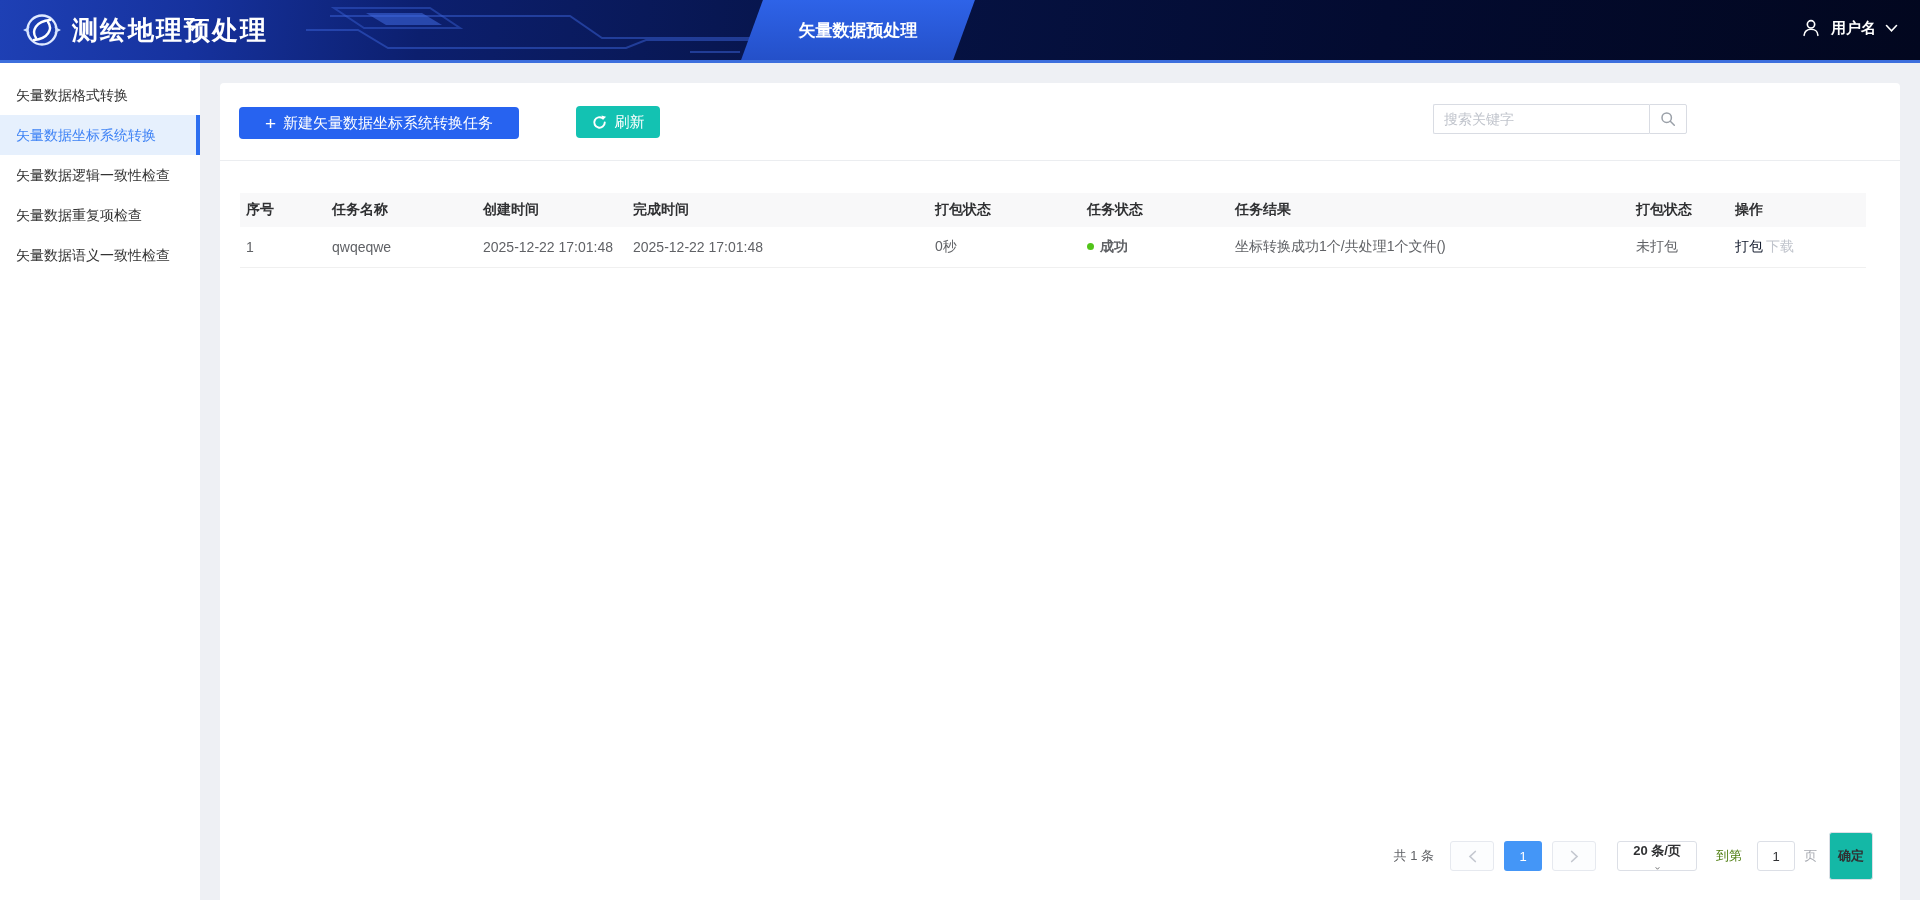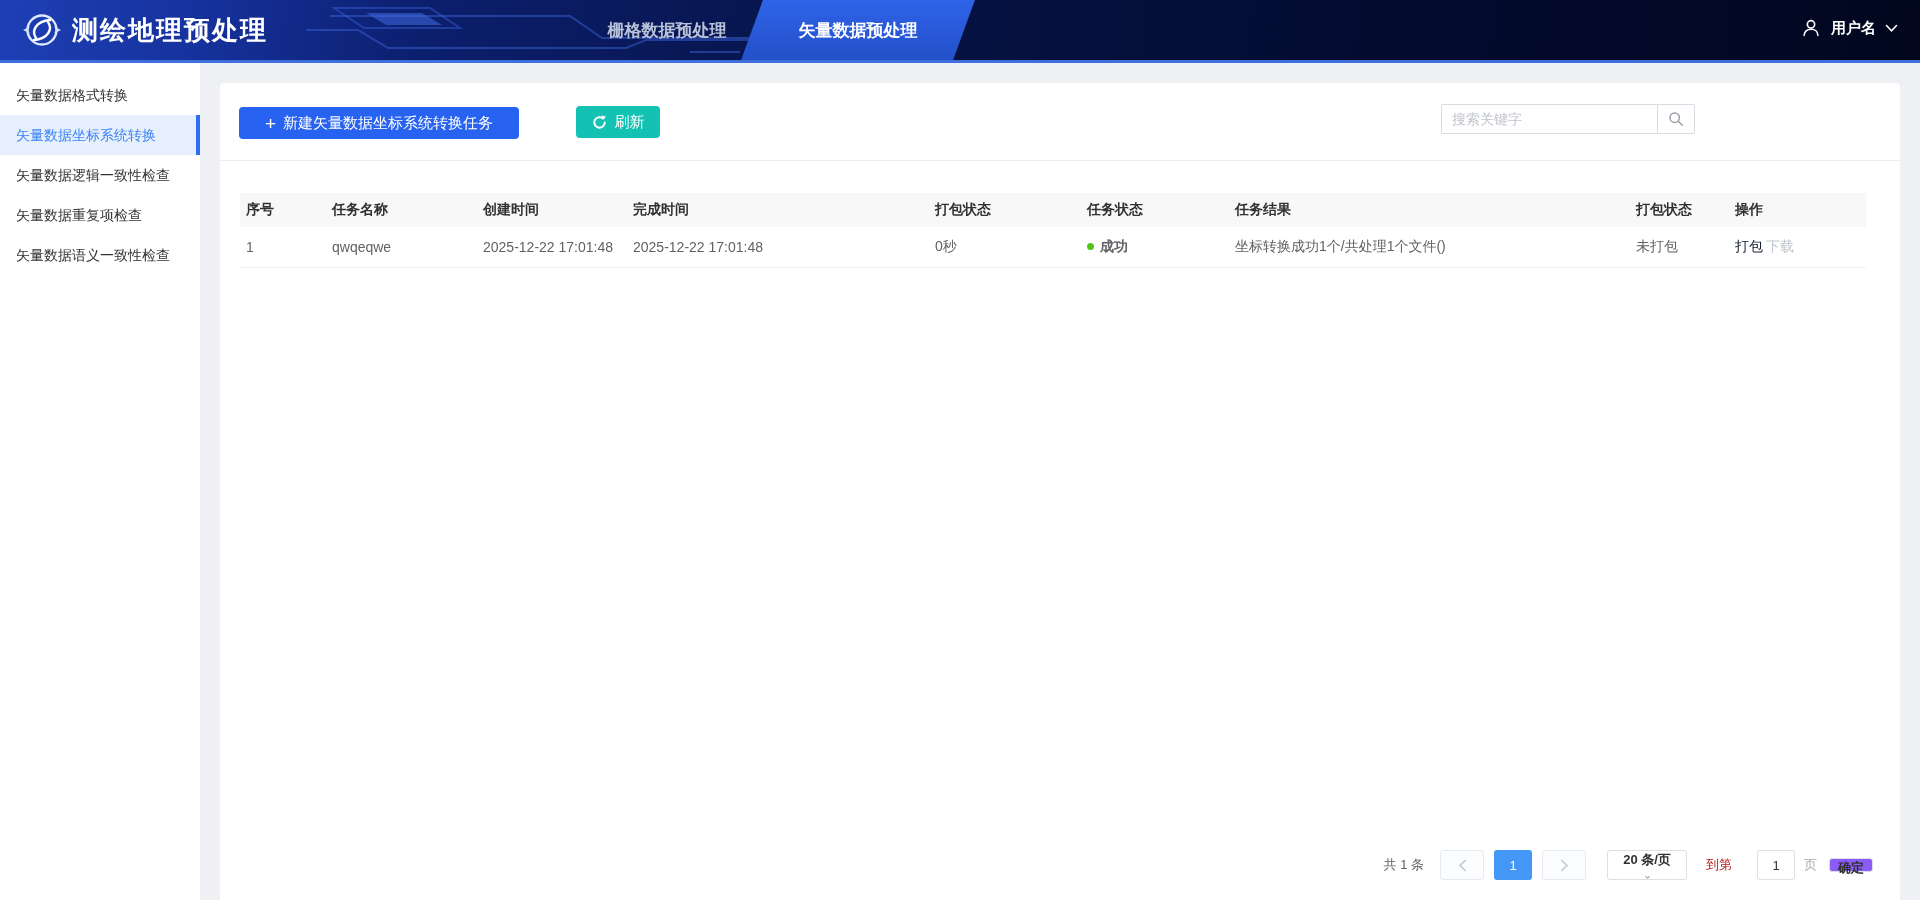--- a/index.html
+++ b/index.html
@@ -35,21 +35,21 @@
   .panel { position:relative; background:#ffffff; border-radius:4px 4px 0 0; width:100%; height:100%; }
 
   .toolbar { position:relative; padding:23px 20px 22px 19px; border-bottom:1px solid #ebedf0; height:78px; }
   .btn { display:inline-flex; align-items:center; justify-content:center; height:32px; border:none;
     border-radius:4px; color:#ffffff; font-size:15px; cursor:pointer; font-family:inherit; }
   .btn-primary { background:#2763f0; width:280px; margin-right:22px; }
   .btn-refresh { background:#13c2b2; width:84px;margin-left:31px; }
   .btn .ico { margin-right:7px; display:inline-flex; align-items:center; }
   .plus-glyph { font-size:19px; font-weight:400; line-height:1; }
 
-  .search-group { position:absolute; top:21px; right:205px; display:flex;padding-left:16px; }
+  .search-group { position:absolute; top:21px; right:213px; display:flex;padding-left:16px; }
   .search-input { width:216px; height:30px; border:1px solid #d9dce3; border-right:none; border-radius:2px 0 0 2px;
     padding:0 10px; font-size:14px; color:#333; outline:none; font-family:inherit; }
   .search-input::placeholder { color:#c0c4cc; }
   .search-btn { width:38px; height:30px; border:1px solid #d9dce3; border-radius:0 2px 2px 0; background:#ffffff;
     display:flex; align-items:center; justify-content:center; cursor:pointer; }
 
   
   .task-table { margin:32px 0 0 20px; width:1626px; border-collapse:collapse; table-layout:fixed; }
   .task-table th { background:#f8f8f9; height:34px; text-align:left; font-size:14px; font-weight:bold;
     color:#303133; padding:0 0 0 6px; white-space:nowrap; }
@@ -65,25 +65,25 @@
   
   .pagination { position:absolute; right:27px; bottom:20px; display:flex; align-items:center; font-size:13px; color:#606266; }
   .pg-total { margin-right:16px; }
   .pg-btn { width:44px; height:30px; border:1px solid #e6e9ef; border-radius:3px; background:#fcfdfe;
     display:flex; align-items:center; justify-content:center; color:#c4c8d0; font-size:14px; cursor:pointer; margin-right:10px; }
   .pg-page { width:38px; height:30px; border-radius:3px; background:#4496f7; color:#ffffff;
     display:flex; align-items:center; justify-content:center; font-size:13px; cursor:pointer; margin-right:10px; }
   .pg-next { margin-right:21px; }
   .pg-select { width:80px; height:30px; border:1px solid #dcdfe6; border-radius:3px; background:#fff;
     display:flex; align-items:center; justify-content:center; gap:7px; color:#303133; font-weight:600; cursor:pointer; margin-right:19px;flex-direction:column; }
-  .pg-goto-label { color:#b91c1c; margin-right:25px; }
+  .pg-goto-label { color:#4d7c0f; margin-right:15px; }
   .pg-goto-input { width:38px; height:30px; border:1px solid #dcdfe6; border-radius:3px; text-align:center;
     font-size:13px; color:#303133; outline:none; margin-right:9px; font-family:inherit; }
   .pg-goto-suffix { color:#a8abb2; margin-right:12px; }
-  .pg-confirm { width:44px; height:14px; border:1px solid #dcdfe6; border-radius:3px; background:#8b5cf6;
+  .pg-confirm { width:44px; height:48px; border:1px solid #dcdfe6; border-radius:3px; background:#14b8a6;
     color:#303133; font-weight:bold; font-size:13px; cursor:pointer; font-family:inherit; }
 </style>
 </head>
 <body>
 
 <div class="header">
   <svg class="deco-svg" width="700" height="60" viewBox="0 0 700 60">
     <g fill="none" stroke="#3a62d8" stroke-width="2" opacity="0.5">
       <path d="M60 16 L300 16 L332 38 L660 38"></path>
       <path d="M36 30 L88 30 L118 48 L356 48 L376 40 L520 40"></path>
@@ -98,21 +98,20 @@
       <circle cx="20" cy="20" r="14.5" fill="none" stroke="#dfe9ff" stroke-width="2.4"></circle>
       <path d="M28 10 C14 11 9 21 14 28" fill="none" stroke="#ffffff" stroke-width="2.4" stroke-linecap="round"></path>
       <path d="M12 30 C26 29 31 19 26 12" fill="none" stroke="#ffffff" stroke-width="2.4" stroke-linecap="round"></path>
       <path d="M1 20 l7 -3.4 -2.4 3.4 2.4 3.4 Z" fill="#cfe0ff"></path>
       <path d="M39 20 l-7 3.4 2.4 -3.4 -2.4 -3.4 Z" fill="#cfe0ff"></path>
     </svg>
     <span class="app-title">测绘地理预处理</span>
   </div>
 
   <div class="tab-active-bg"></div>
-  <div class="tab tab-inactive">栅格数据预处理</div>
   <div class="tab tab-active">矢量数据预处理</div>
 
   <div class="user-wrap">
     <svg width="22" height="22" viewBox="0 0 24 24">
       <circle cx="12" cy="8" r="4" fill="none" stroke="#ffffff" stroke-width="1.8"></circle>
       <path d="M4.5 20 c0 -4.2 3.4 -6.6 7.5 -6.6 s7.5 2.4 7.5 6.6" fill="none" stroke="#ffffff" stroke-width="1.8" stroke-linecap="round"></path>
     </svg>
     <span class="user-name">用户名</span>
     <svg width="13" height="9" viewBox="0 0 13 9">
       <path d="M1.5 1.5 L6.5 6.8 L11.5 1.5" fill="none" stroke="#ffffff" stroke-width="1.6" stroke-linecap="round"></path>

